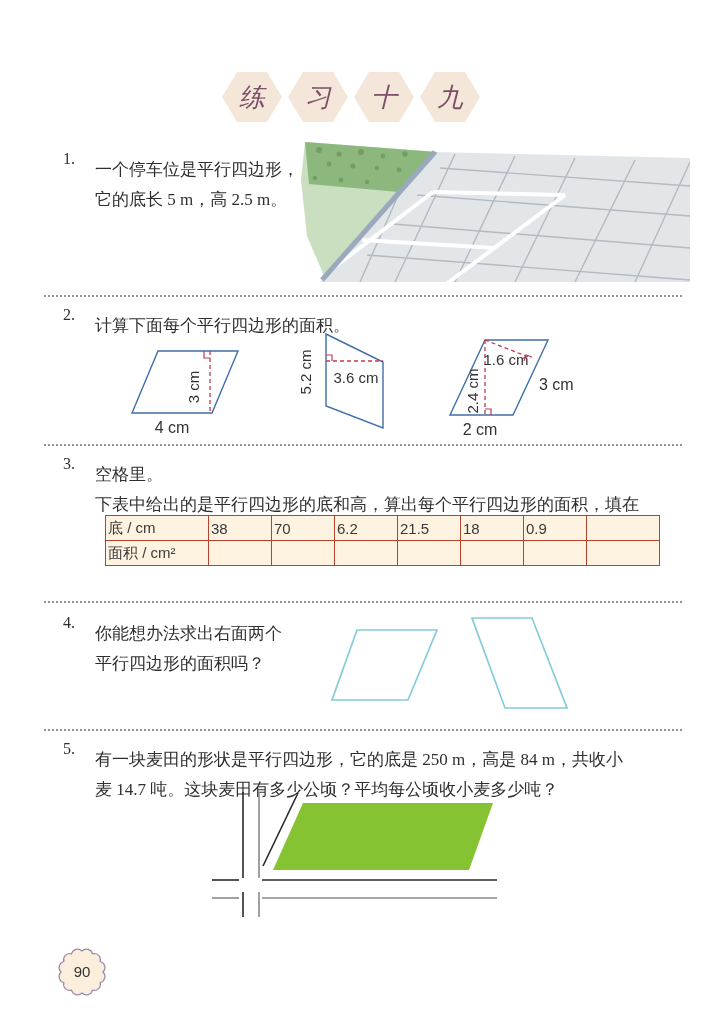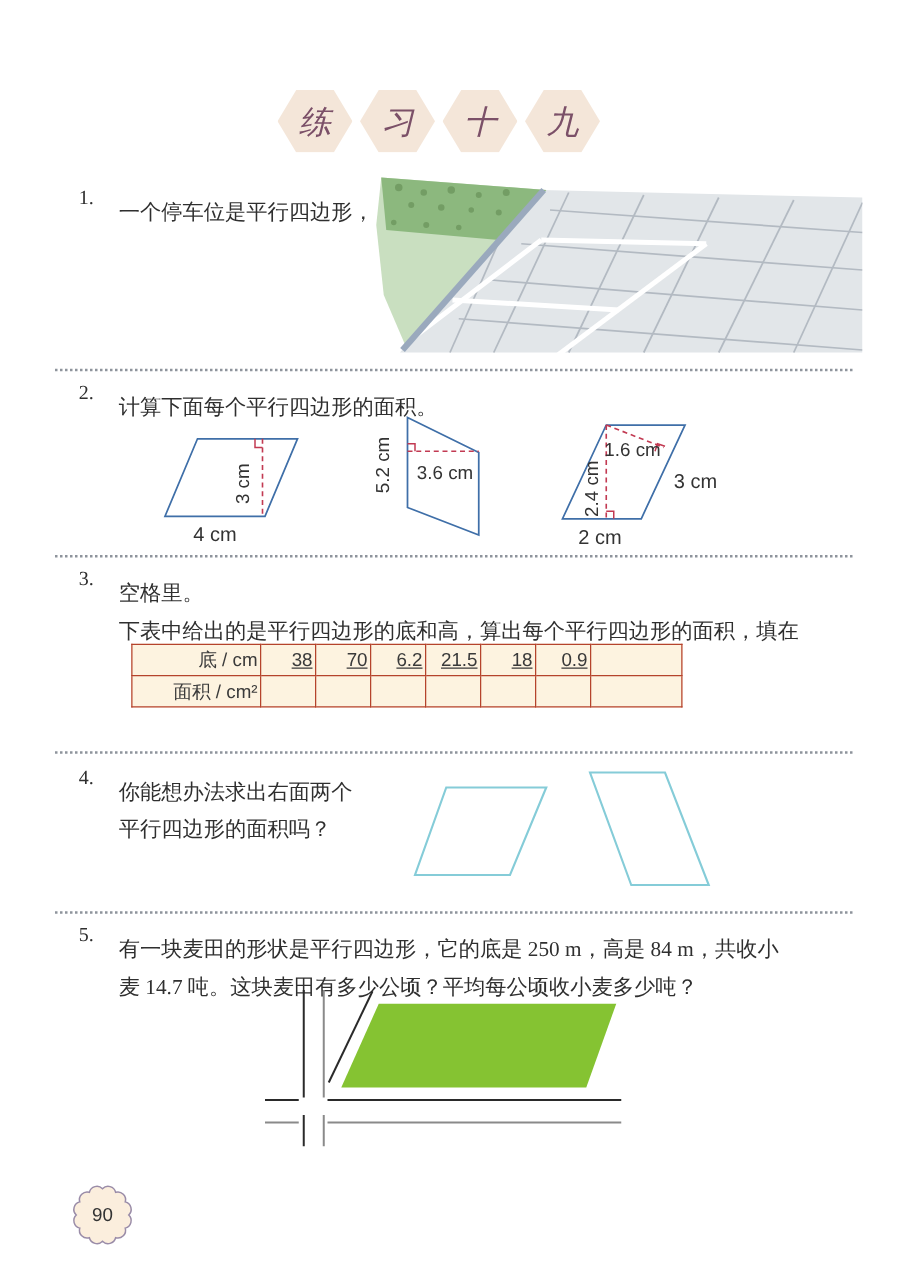--- a/index.html
+++ b/index.html
@@ -23,26 +23,26 @@
   .ptext { position:absolute; left:95px; top:5px; }
   .ptext div { font-size:17px; line-height:30px; white-space:nowrap; }
   
   .sep { position:absolute; left:44px; width:638px; border-top:2px dotted #8e949c; }
   
   table.ptable {
     position:absolute; left:105px; top:515px; border-collapse:collapse;
     background:#fdf3e0;
   }
   table.ptable td {
-    border:1.6px solid #b5432c; height:25px; text-align:right;
+    border:1.6px solid #b5432c; height:25px; text-align:left;
     font-size:15px; font-family:"Liberation Sans",sans-serif; color:#3a3a3a;
     padding:0 2px;
   }
   td.rowlabel { width:103px; font-family:"Liberation Serif","DejaVu Serif",serif; }
-  td.val { width:44px;text-decoration:underline; }
+  td.val { width:63px; }
   td.blank-last { width:73px; }
   
   .svg-abs { position:absolute; }
   svg text { font-family:"Liberation Sans","DejaVu Sans",sans-serif; fill:#333333; }
   
   .badge { position:absolute; left:56px; top:946px; width:52px; height:52px; }
 </style>
 </head>
 <body>
 
@@ -60,20 +60,21 @@
       </div>
     <div class="hex">
         <span>九</span>
       </div>
   </div>
 
   <div class="problem" style="top:150px;">
     <span class="pnum">1.</span>
     <div class="ptext">
       <div>一个停车位是平行四边形，</div>
+      <div>它的底长 5 m，高 2.5 m。</div>
     </div>
   </div>
 
   <svg class="svg-abs" style="left:295px; top:140px;" width="395" height="148" viewBox="0 0 395 148">
 
     <polygon points="138,12 395,18 395,142 25,142" fill="#e2e6e9"></polygon>
 
     <g stroke="#b3bac2" stroke-width="1.4">
       <line x1="145" y1="28" x2="395" y2="46"></line>
       <line x1="122" y1="55" x2="395" y2="76"></line>

